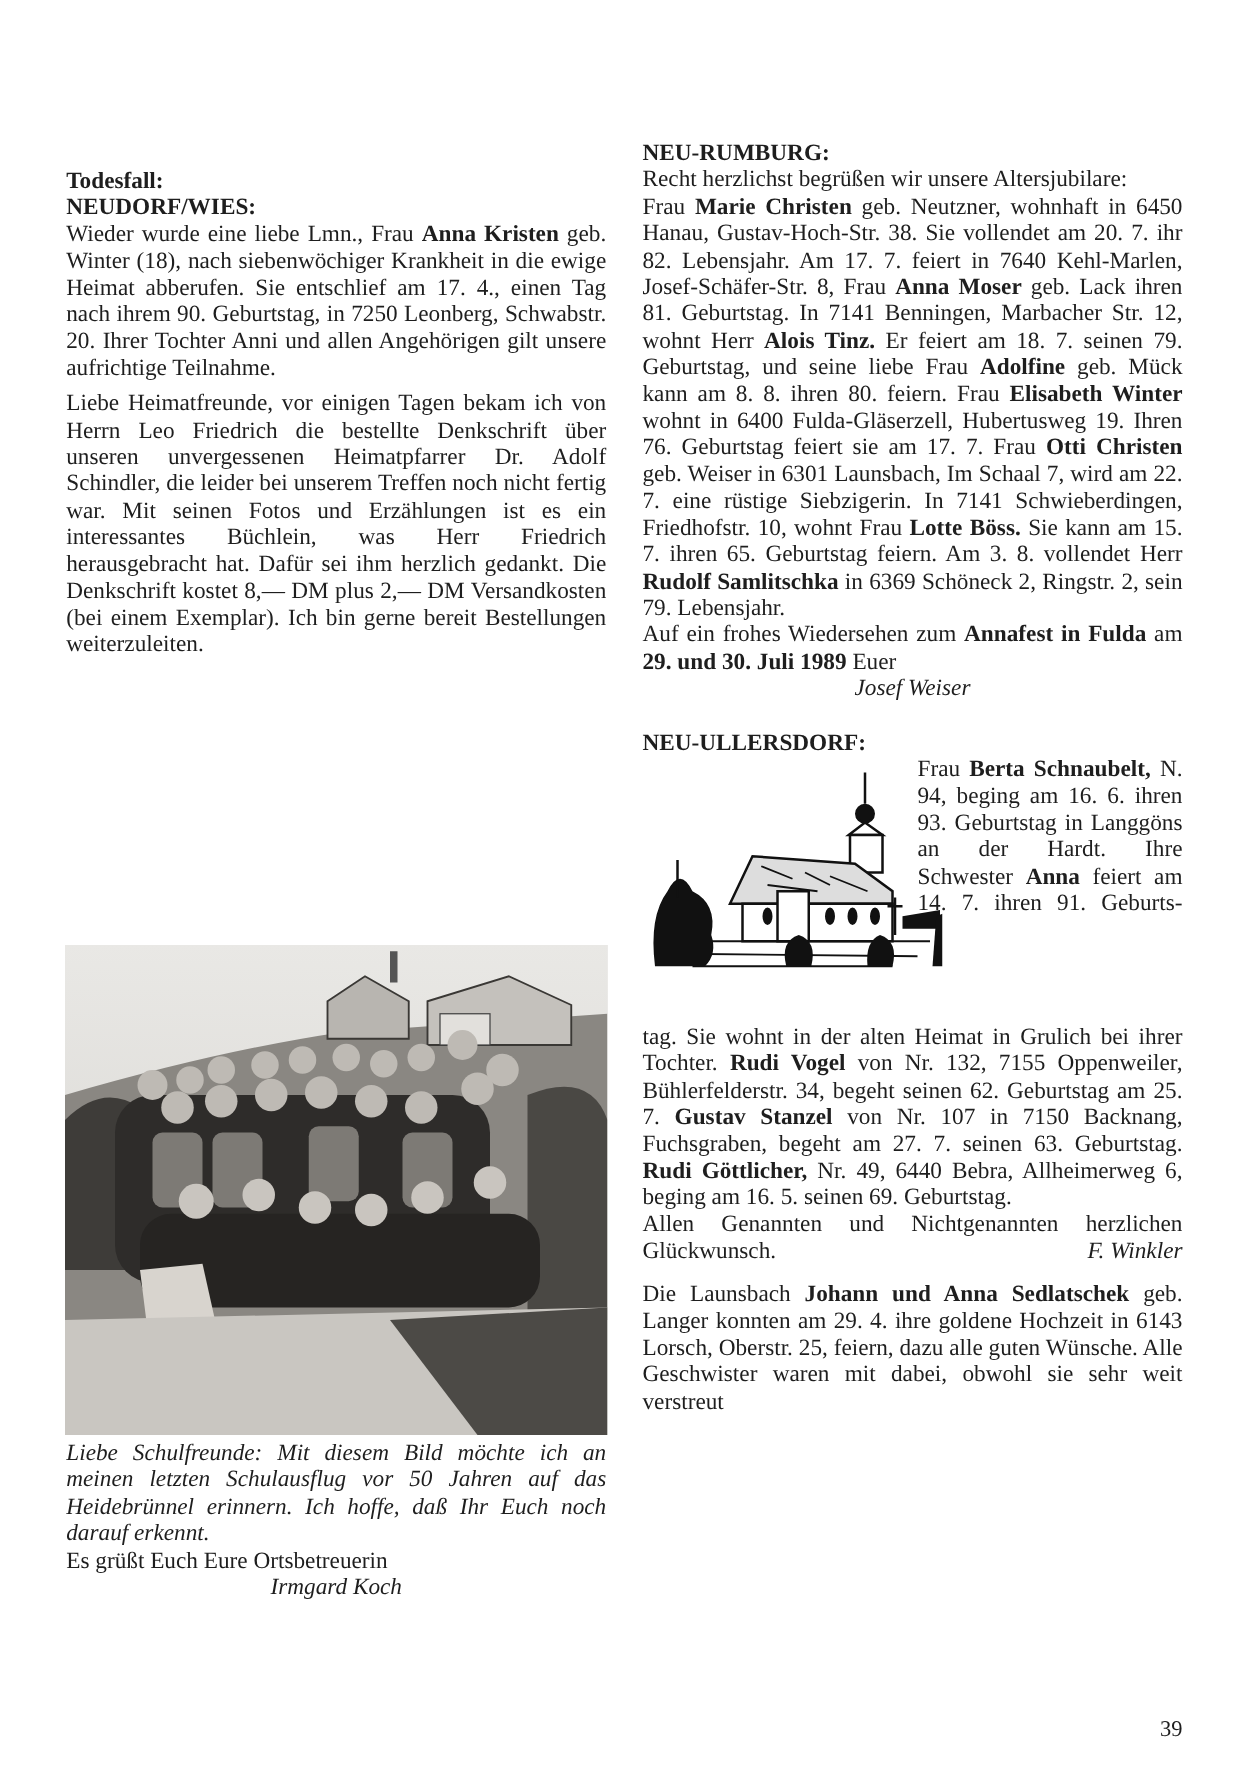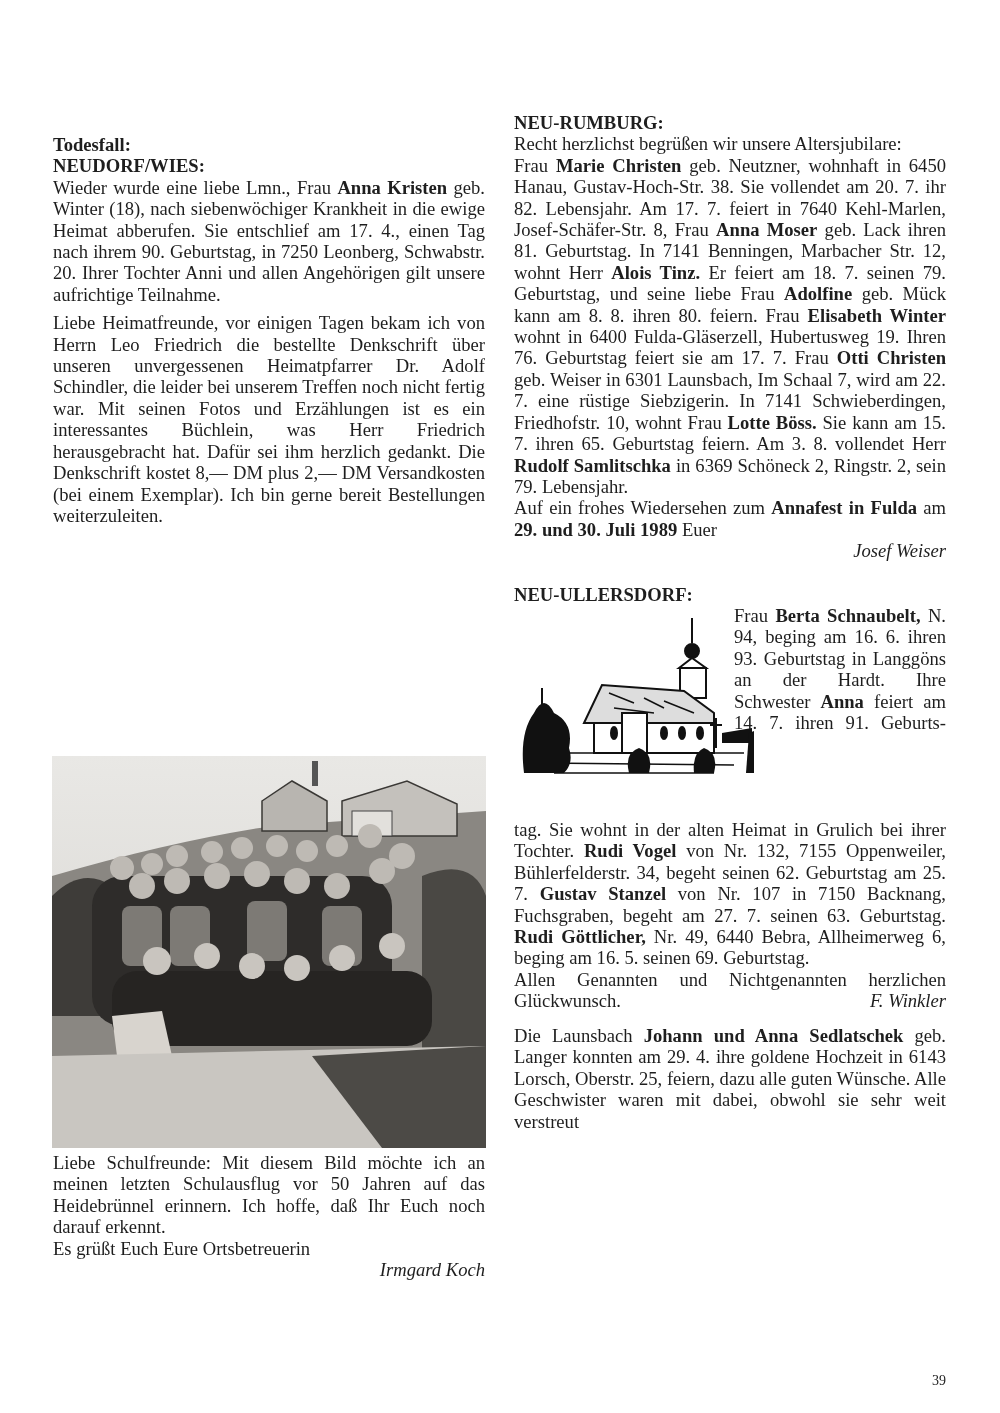--- a/index.html
+++ b/index.html
@@ -11,38 +11,38 @@
   .col { position: absolute; top: 112px; width: 432px; font-size: 18.6px; line-height: 21.4px; }
   .col-left { left: 53px; }
   .col-right { left: 514px; }
   p { margin: 0; text-align: justify; }
   .last { text-align-last: justify; }
   .nojust { text-align: left; }
   .heading { font-weight: bold; margin: 0; }
   .gap-l { height: 22px; }
   .gap-s { height: 7px; }
   b { font-weight: bold; }
-  .sig { text-align: right; font-style: italic; }
+  .sig { text-align: center; font-style: italic; }
   .sig-inline { float: right; font-style: italic; }
-  .caption { }
+  .caption { font-style: italic; }
 
   .photo {
     position: absolute; left: 52px; top: 756px; width: 434px; height: 392px;
     background: #d8d6d2; overflow: hidden;
   }
   .photo svg { width: 100%; height: 100%; display: block; }
 
   .church-block { position: relative; height: 252px; }
   .church { position: absolute; left: 0; top: 8px; width: 240px; height: 165px; }
   .church svg { width: 100%; height: 100%; display: block; }
   .church-text { position: absolute; left: 220px; top: 0; width: 212px; }
   .church-text p { text-align: justify; }
   .church-after { position: absolute; left: 0; top: 214px; width: 432px; }
 
-  .page-number { position: absolute; right: 54px; top: 1373px; font-size: 14px; }
+  .page-number { position: absolute; right: 54px; top: 1373px; font-size: 18px; }
 </style>
 </head>
 <body>
 
 <div class="col col-left">
   <div class="gap-l"></div>
 
   <div>
     <p class="heading">Todesfall:</p>
     <p class="heading">NEUDORF/WIES:</p>

